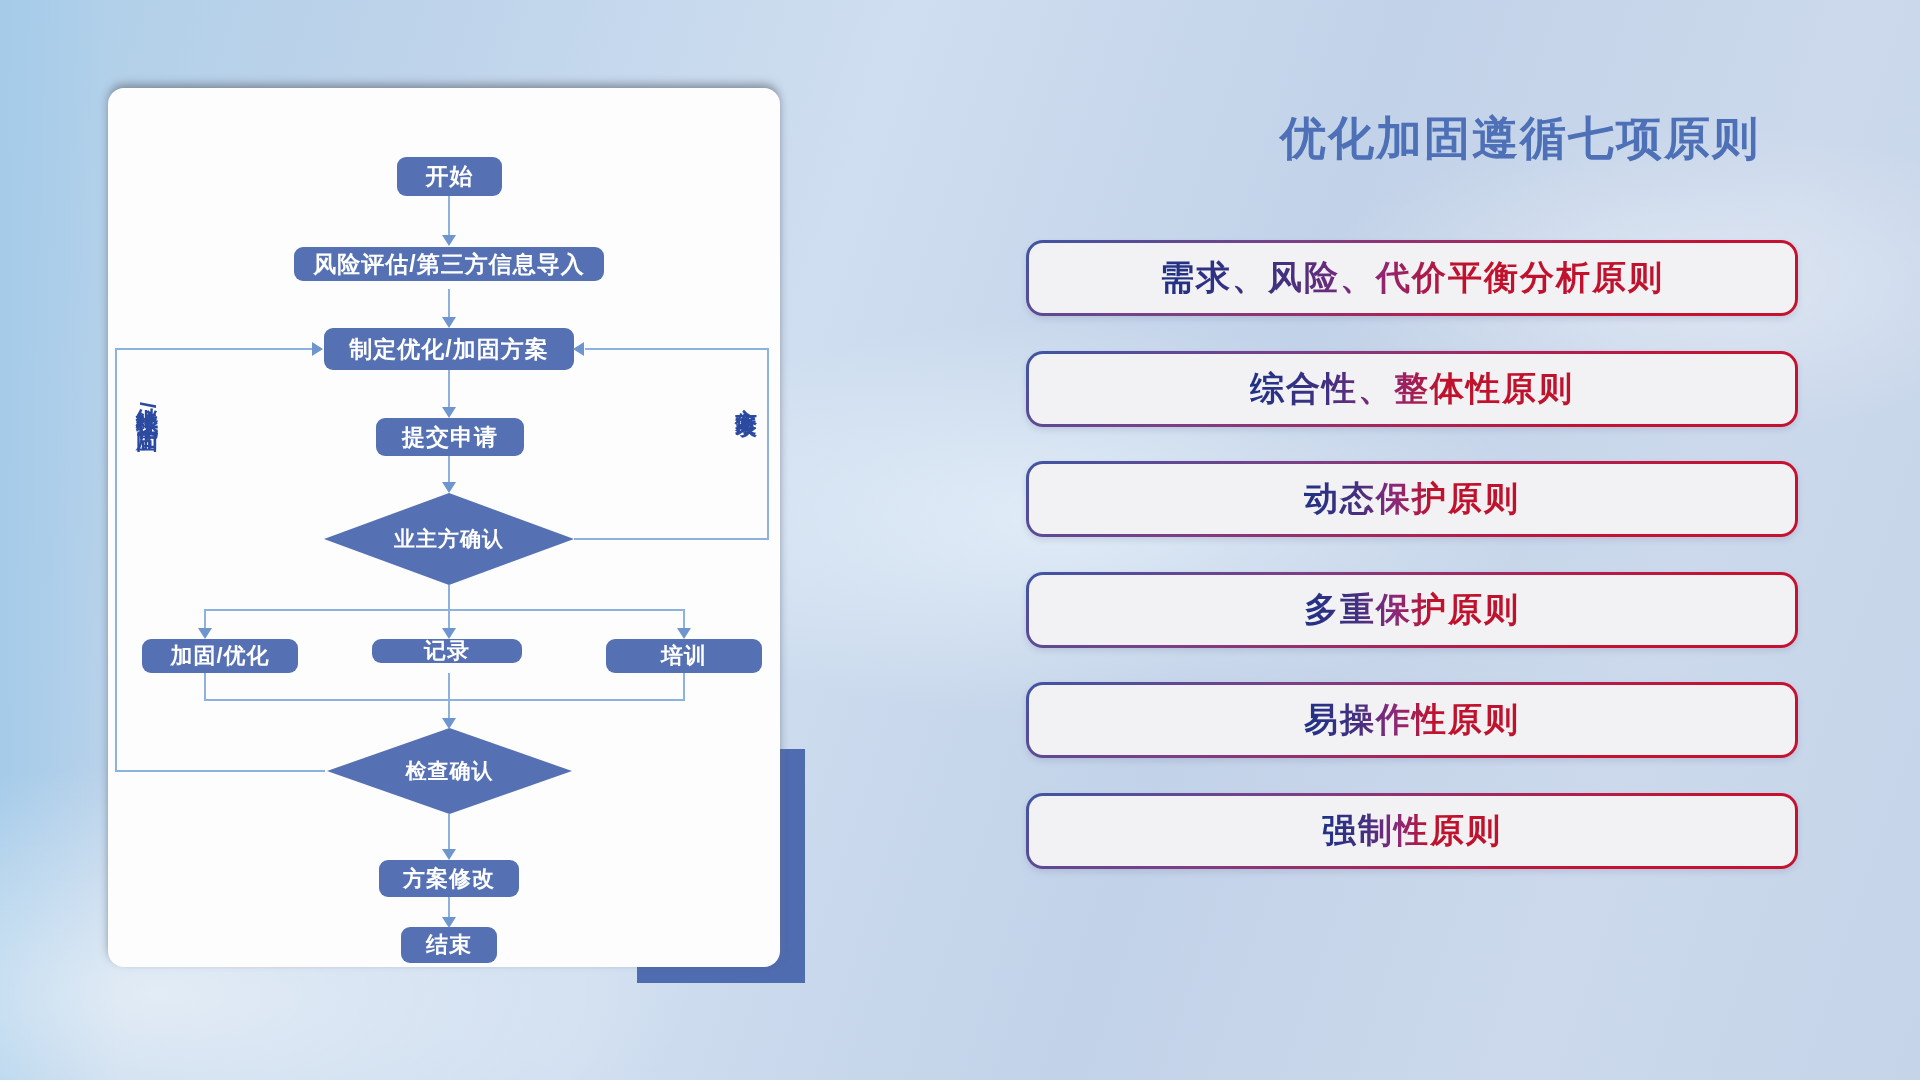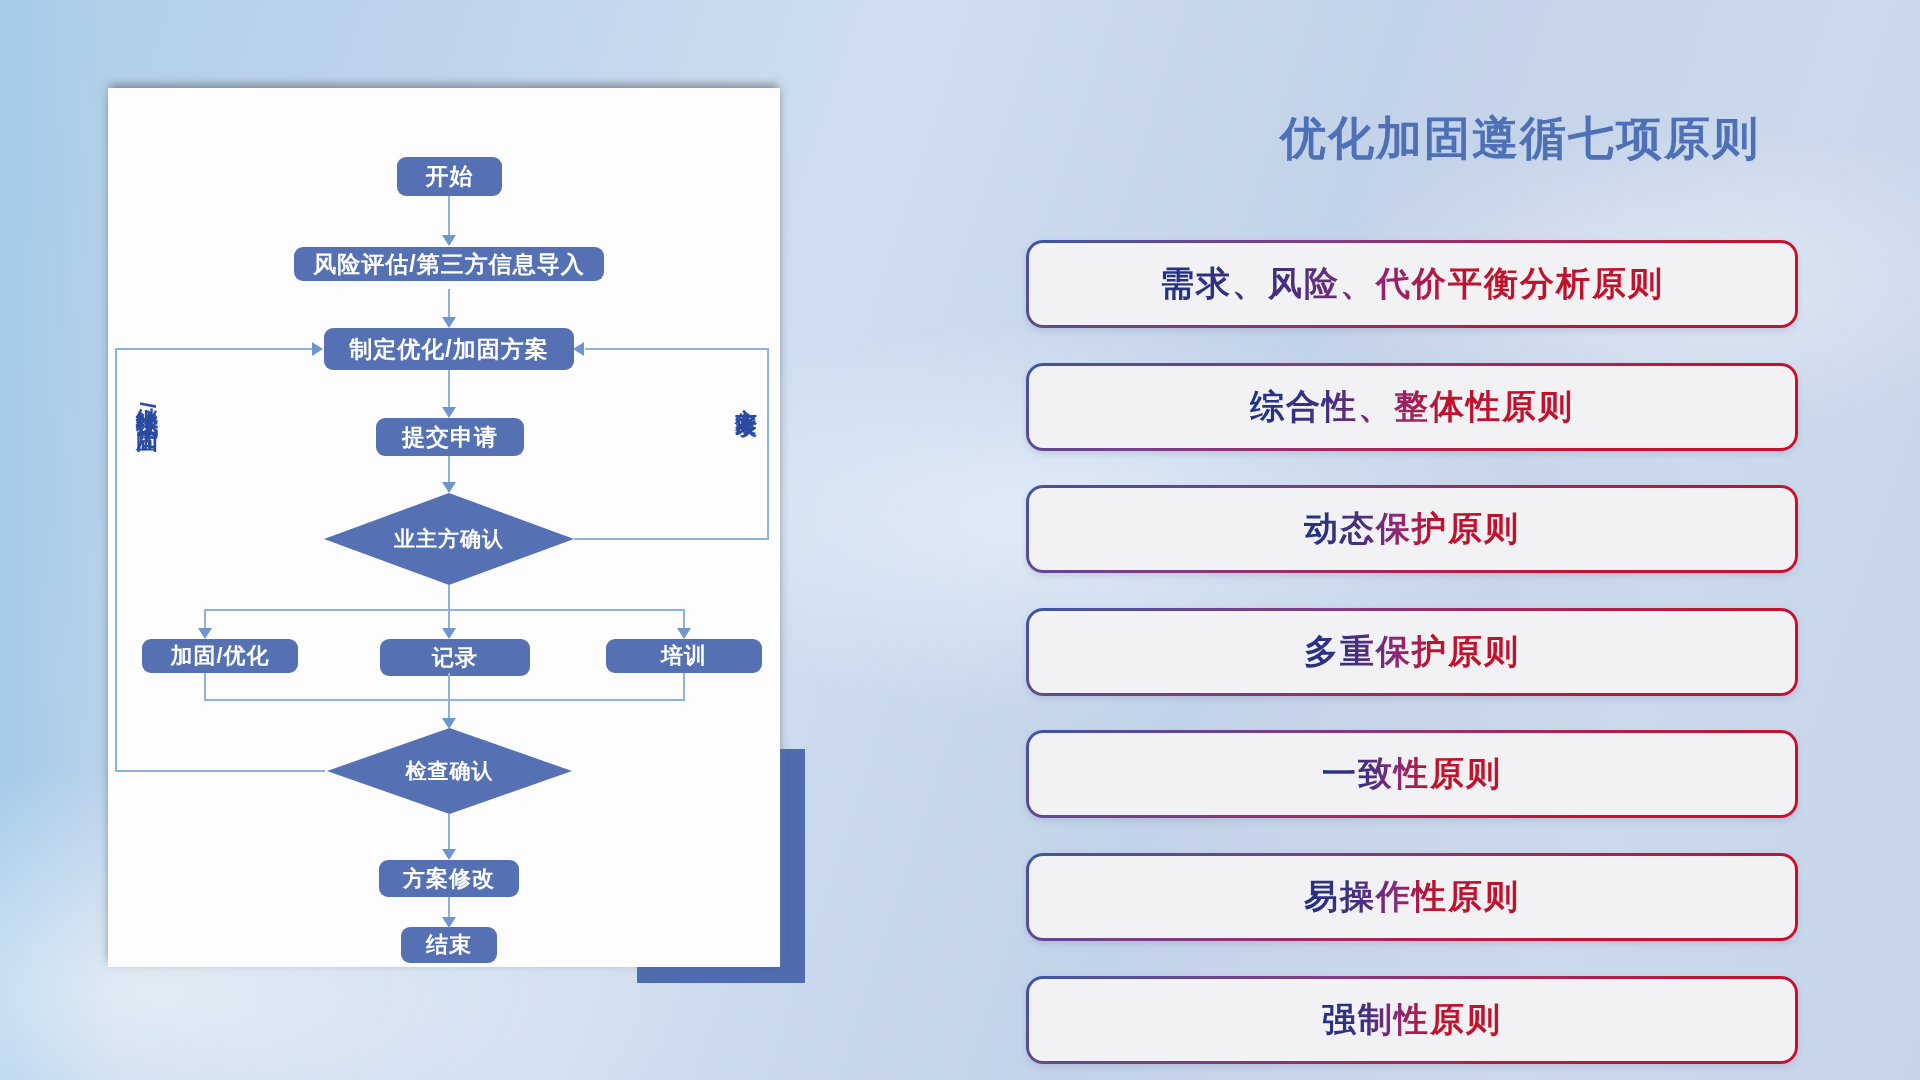--- a/index.html
+++ b/index.html
@@ -15,21 +15,21 @@
       linear-gradient(108deg, #aecfe9 0%, #bdd3ea 18%, #cfdef0 40%, #c2d2e8 62%, #ccd9ec 82%, #c5d4e9 100%);
   }
 
   
   .card-back { position:absolute; left:637px; top:749px; width:168px; height:234px;
     background:#4f6cb0; }
   .card { position:absolute; left:108px; top:88px; width:672px; height:879px;
     background:#fdfdfe;
     box-shadow: 0 -6px 8px -2px rgba(105,112,126,.65),
                 -5px 0 10px -5px rgba(110,120,140,.35),
-                 5px 0 10px -5px rgba(110,120,140,.30); }
+                 5px 0 10px -5px rgba(110,120,140,.30); border-radius: 16px; }
 
   
   .fnode { position:absolute; background:#5571b3; color:#fff;
     display:flex; align-items:center; justify-content:center;
     font-weight:bold; text-align:center; }
   .fnode.rect { border-radius:9px; font-size:23px; letter-spacing:1px; }
   .fnode.small { font-size:22px; }
   .fnode.diamond { clip-path:polygon(50% 0,100% 50%,50% 100%,0 50%);
     border-radius:0; font-size:21px; letter-spacing:1px; }
 
@@ -42,21 +42,21 @@
 
   .vlabel { position:absolute; writing-mode:vertical-rl; color:#2b4aa0;
     font-size:22px; font-weight:bold; letter-spacing:3px; line-height:1; }
 
   
   .panel { position:absolute; left:1026px; top:0; width:772px; height:1080px; }
   .panel-title { position:absolute; top:108px; left:-38px; width:772px;
     text-align:right; font-size:46px; font-weight:bold; color:#4d70b6; letter-spacing:2px; }
   .plist { position:absolute; top:240px; left:0; width:772px;
     display:flex; flex-direction:column; gap:34.6px; }
-  .pbox { height:88px; border-radius:17px; padding:3px;
+  .pbox { height:76px; border-radius:17px; padding:3px;
     background:linear-gradient(150deg,#3f55a2 0%,#7b3f86 30%,#b02050 58%,#c41230 78%);
     box-shadow:0 3px 6px rgba(90,100,140,.18);font-family:Liberation Serif, serif; }
   .pinner { width:100%; height:100%; border-radius:14px; background:#f2f2f4;
     display:flex; align-items:center; justify-content:center; }
   .ptext { font-size:34px; font-weight:600; letter-spacing:2px; color:#c0122c; }
   @supports ((-webkit-background-clip:text) or (background-clip:text)) {
     .ptext { background:linear-gradient(90deg,#1f3286 0%,#45307f 25%,#8c2878 42%,#c0122c 60%,#c0122c 100%);
       -webkit-background-clip:text; background-clip:text;
       -webkit-text-fill-color:transparent; color:transparent; }
   }
@@ -69,21 +69,21 @@
   <div class="card-back"></div>
 
   <div class="card">
 
     <div class="fnode rect" style="left:289px;top:69px;width:105px;height:39px">开始</div>
     <div class="fnode rect" style="left:186px;top:159px;width:310px;height:34px">风险评估/第三方信息导入</div>
     <div class="fnode rect" style="left:216px;top:240px;width:250px;height:42px">制定优化/加固方案</div>
     <div class="fnode rect" style="left:268px;top:330px;width:148px;height:38px">提交申请</div>
     <div class="fnode diamond" style="left:216px;top:405px;width:250px;height:92px">业主方确认</div>
     <div class="fnode rect small" style="left:34px;top:551px;width:156px;height:34px">加固/优化</div>
-    <div class="fnode rect small" style="left:272px;top:551px;width:150px;height:37px">记录</div>
+    <div class="fnode rect small" style="left:264px;top:551px;width:150px;height:24px">记录</div>
     <div class="fnode rect small" style="left:498px;top:551px;width:156px;height:34px">培训</div>
     <div class="fnode diamond" style="left:219px;top:640px;width:245px;height:86px">检查确认</div>
     <div class="fnode rect small" style="left:271px;top:772px;width:140px;height:37px">方案修改</div>
     <div class="fnode rect small" style="left:293px;top:839px;width:96px;height:36px">结束</div>
 
     <div class="ln" style="left:340px;top:108px;width:2px;height:42px"></div>
     <div class="arr down" style="left:334px;top:147px"></div>
     <div class="ln" style="left:340px;top:201px;width:2px;height:31px"></div>
     <div class="arr down" style="left:334px;top:229px"></div>
     <div class="ln" style="left:340px;top:282px;width:2px;height:39px"></div>
@@ -144,25 +144,20 @@
             <span class="ptext">动态保护原则</span>
           </div>
         </div>
       <div class="pbox">
           <div class="pinner">
             <span class="ptext">多重保护原则</span>
           </div>
         </div>
       <div class="pbox">
           <div class="pinner">
-            <span class="ptext">一致性原则</span>
-          </div>
-        </div>
-      <div class="pbox">
-          <div class="pinner">
             <span class="ptext">易操作性原则</span>
           </div>
         </div>
       <div class="pbox">
           <div class="pinner">
             <span class="ptext">强制性原则</span>
           </div>
         </div>
     </div>
   </div>

